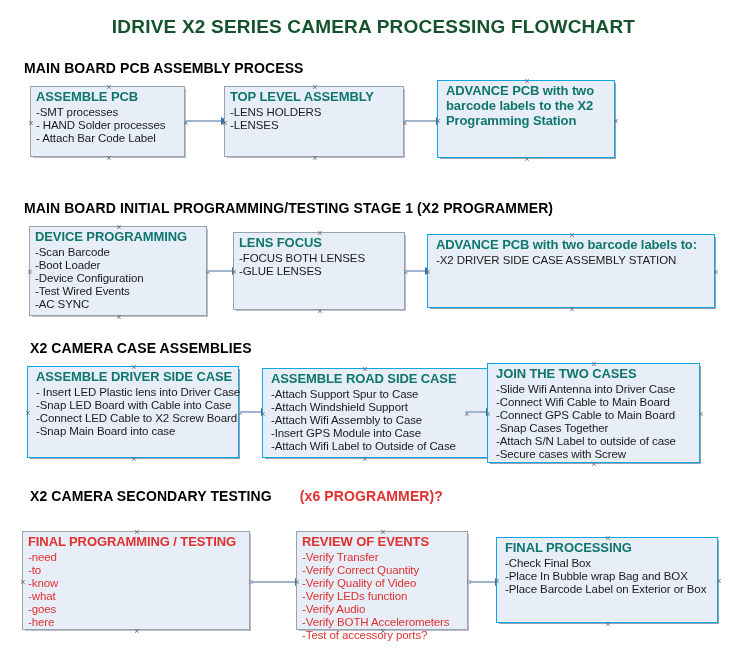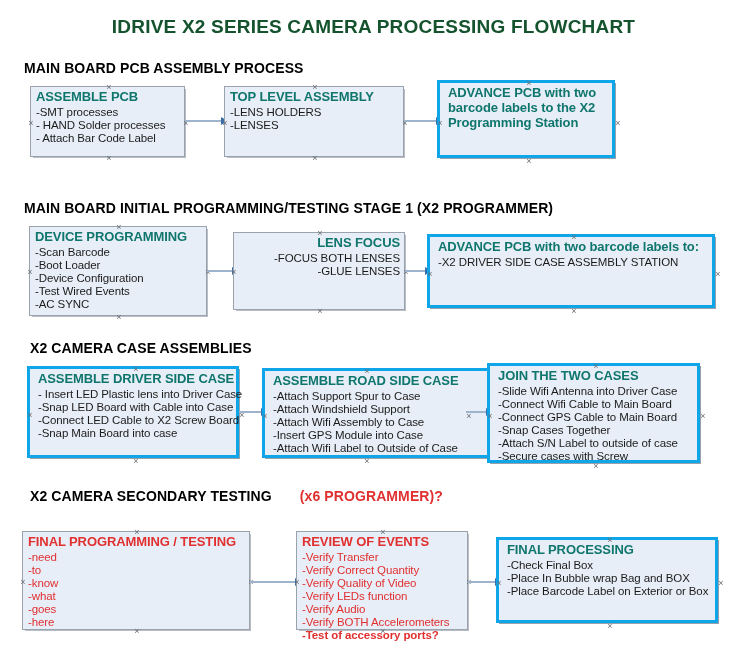--- a/index.html
+++ b/index.html
@@ -23,21 +23,21 @@
   .section-h .red{color:#e03030;}
 
   
   .box{
     position:absolute;box-sizing:border-box;
     background:#e8eef7;
     padding:3px 4px 2px 5px;
     line-height:1.14;
   }
   .box.gray{border:1px solid #9aa2ac;box-shadow:2px 2px 0 -1px #b9bec6;}
-  .box.black{border:3px solid #0ea5e9;box-shadow:2px 2px 0 -1px #9aa0a8;padding-left:8px;}
+  .box.black{border:1px solid #0ea5e9;box-shadow:2px 2px 0 -1px #9aa0a8;padding-left:8px;}
   .box .hd{
     font-size:13px;font-weight:bold;color:#0f766e;
     white-space:nowrap;margin-bottom:1px;letter-spacing:-.1px;
   }
   .box .hd.wrap{white-space:normal;}
   .box .li{
     font-size:11.5px;color:#1b1b1b;white-space:nowrap;letter-spacing:-.1px;
   }
   .box.red .hd{color:#e03030;}
   .box.red .li{color:#e03030;}
@@ -121,21 +121,21 @@
     <div class="hx" style="left:0;top:45px;"></div>
     <div class="hx" style="left:89px;top:0;"></div>
     <div class="hx" style="left:89px;top:90px;"></div>
     <div class="hx" style="left:178px;top:45px;"></div>
   </div>
 
   <div class="conn" style="left:207px;top:270px;width:25px;">
     <span class="arrow"></span>
   </div>
 
-  <div class="box gray" style="left:233px;top:232px;width:172px;height:78px;text-align:right;">
+  <div class="box gray" style="left:233px;top:232px;width:172px;height:78px;">
     <div class="hd">LENS FOCUS</div>
     <div class="li">-FOCUS BOTH LENSES</div>
     <div class="li">-GLUE LENSES</div>
     <div class="hx" style="left:0;top:39px;"></div>
     <div class="hx" style="left:86px;top:0;"></div>
     <div class="hx" style="left:86px;top:78px;"></div>
     <div class="hx" style="left:172px;top:39px;"></div>
   </div>
 
   <div class="conn" style="left:405px;top:270px;width:20px;">
@@ -226,21 +226,21 @@
   </div>
 
   <div class="box gray red" style="left:296px;top:531px;width:172px;height:99px;">
     <div class="hd">REVIEW OF EVENTS</div>
     <div class="li">-Verify Transfer</div>
     <div class="li">-Verify Correct Quantity</div>
     <div class="li">-Verify Quality of Video</div>
     <div class="li">-Verify LEDs function</div>
     <div class="li">-Verify Audio</div>
     <div class="li">-Verify BOTH Accelerometers</div>
-    <div class="li overflow" style="top:97px;font-weight:bold;">-Test of accessory ports?</div>
+    <div class="li overflow" style="top:97px;">-Test of accessory ports?</div>
     <div class="hx" style="left:0;top:50px;"></div>
     <div class="hx" style="left:86px;top:0;"></div>
     <div class="hx" style="left:86px;top:99px;"></div>
     <div class="hx" style="left:172px;top:50px;"></div>
   </div>
 
   <div class="conn" style="left:468px;top:581px;width:27px;">
     <span class="arrow"></span>
   </div>
 

